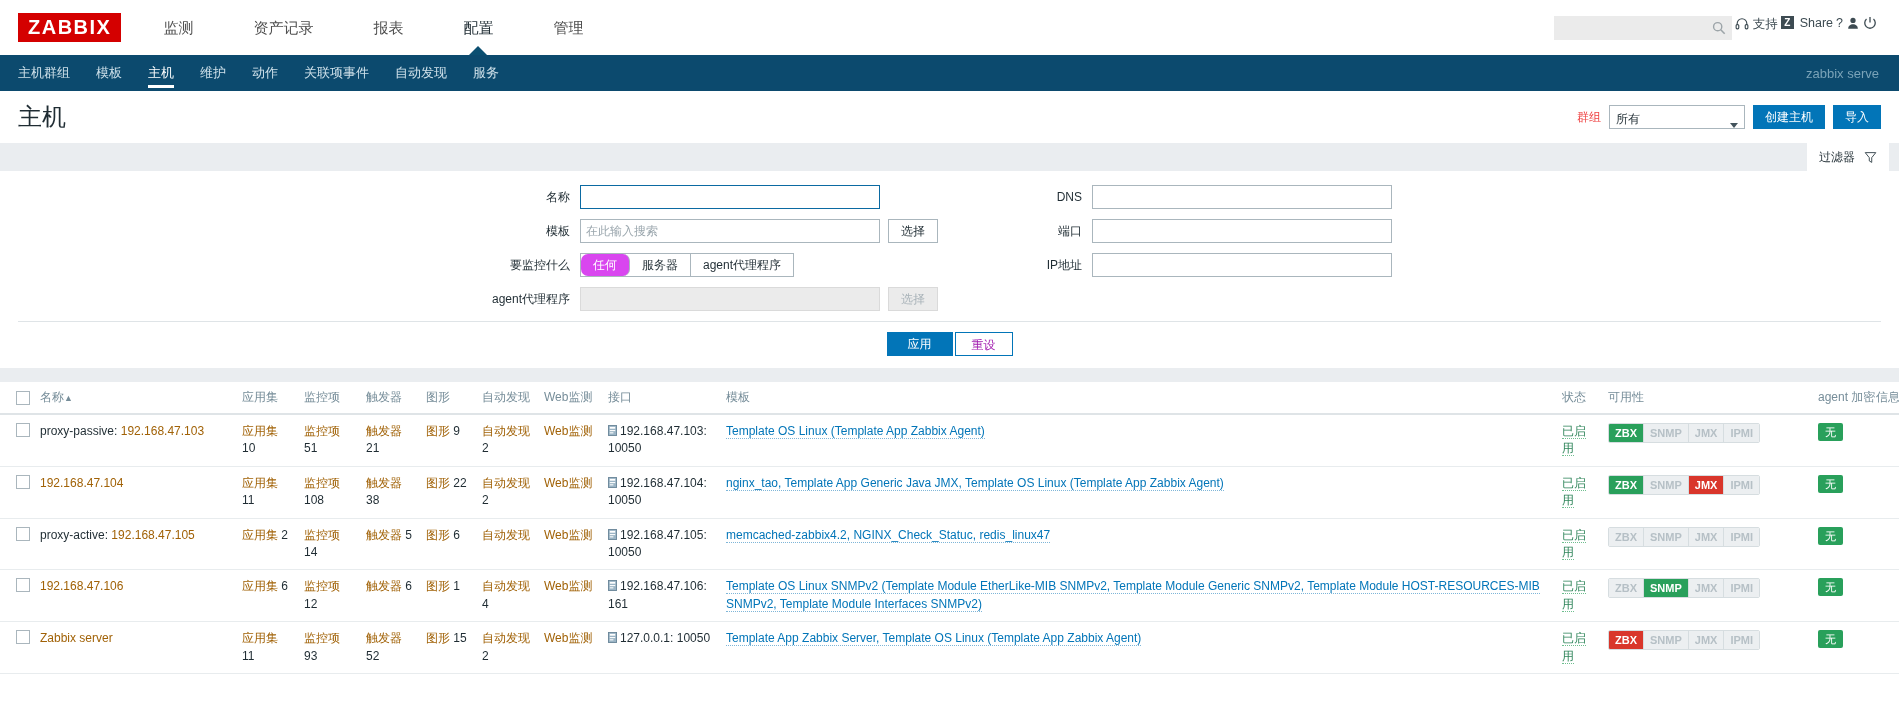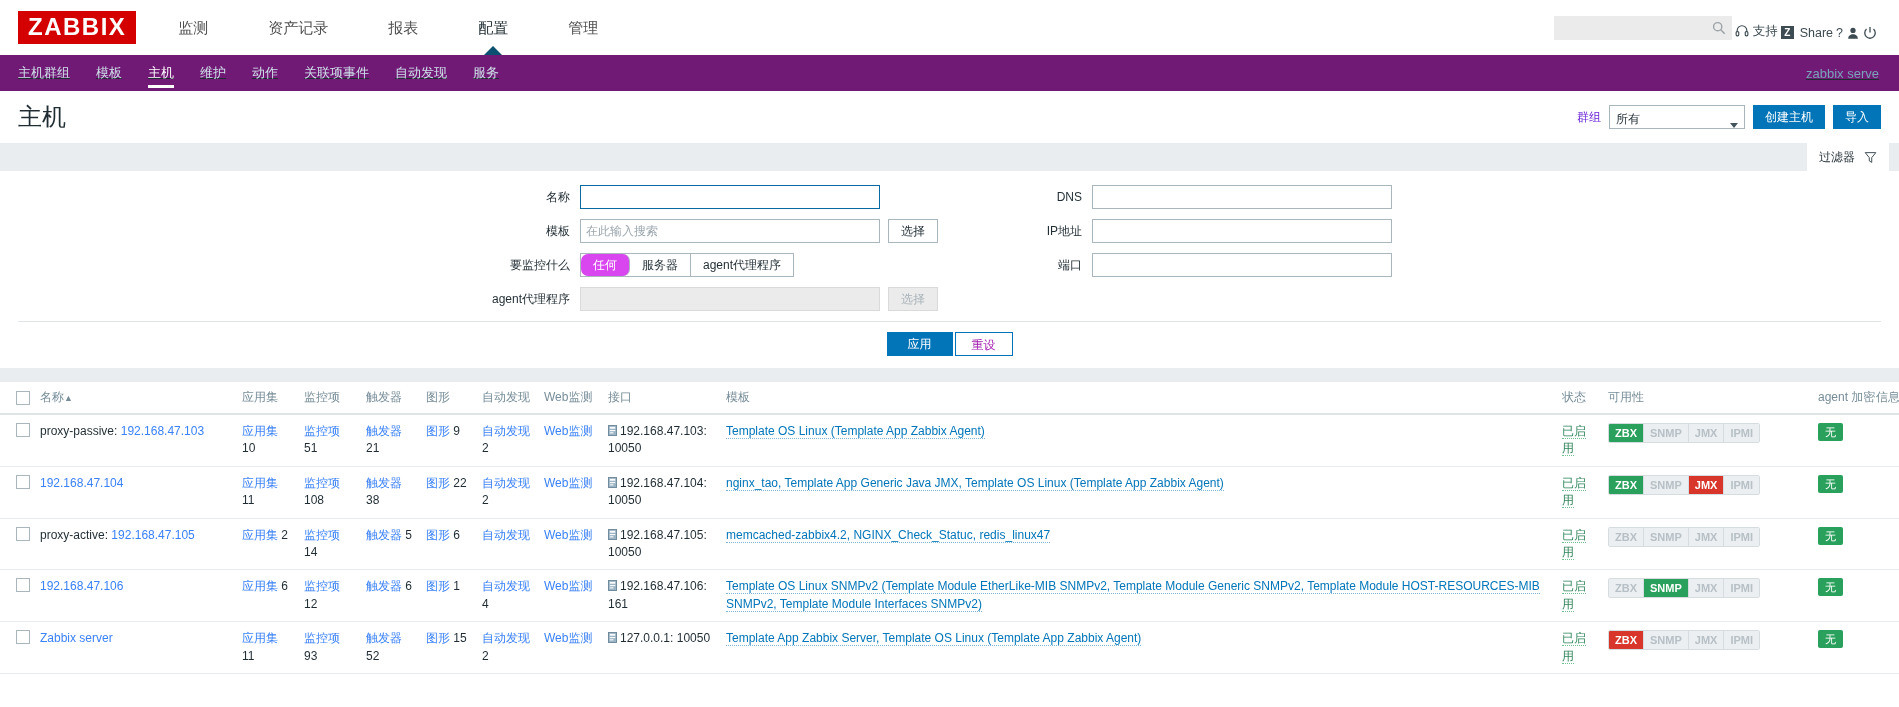--- a/index.html
+++ b/index.html
@@ -21,21 +21,21 @@
     display: flex;
     align-items: center;
     padding: 0 18px 0 18px;
     border-bottom: 0;
     position: relative;
   }
   .logo {
     background: #d40000;
     color: #fff;
     font-weight: bold;
-    font-size: 24px;
+    font-size: 20px;
     letter-spacing: 1.5px;
     padding: 4px 10px 5px 10px;
     line-height: 1;
     margin-right: 26px;
     font-family: "Liberation Sans", sans-serif;
   }
   .mainnav { display: flex; align-items: center; height: 55px; gap: 28px; }
   .mainnav a {
     color: #4f4f4f;
     text-decoration: none;
@@ -51,21 +51,21 @@
     left: 50%; bottom: 0;
     margin-left: -9px;
     width: 0; height: 0;
     border-left: 9px solid transparent;
     border-right: 9px solid transparent;
     border-bottom: 9px solid #0b4f71;
   }
   .topright {
     margin-left: auto;
     display: flex;
-    align-items: flex-end;
+    align-items: flex-start;
     gap: 3px;
     padding-right: 4px;
   }
   .gsearch {
     position: relative;
     width: 178px; height: 24px;
     background: #ebebeb;
     border: 1px solid #ebebeb;
   }
   .gsearch input {
@@ -93,27 +93,26 @@
     display: inline-block;
     background: #3d4b52; color: #fff;
     font-weight: bold; font-size: 10px;
     width: 13px; height: 13px;
     line-height: 13px; text-align: center;
     margin-right: 2px;
   }
 
   
   .subnav {
-    background: #701a75;
+    background: #0c4a6e;
     height: 30px;
     display: flex;
     align-items: center;
     padding: 18px 18px;
     position: relative;
-    text-decoration: underline;
   }
   .subnav a {
     color: #cfe1ea;
     text-decoration: none;
     font-size: 13px;
     margin-right: 26px;
     line-height: 30px;
     height: 30px;
     display: inline-block;
   }
@@ -142,21 +141,21 @@
     font-size: 24px;
     font-weight: normal;
     color: #1f2c33;
   }
   .hdr-right {
     margin-left: auto;
     display: flex;
     align-items: center;
     gap: 8px;
   }
-  .hdr-right .lbl { font-size: 12px; color: #6d28d9; }
+  .hdr-right .lbl { font-size: 12px; color: #ef4444; }
   .sel-box {
     height: 24px;
     min-width: 110px;
     border: 1px solid #aab6bd;
     background: #fff;
     display: flex; align-items: flex-end;
     padding: 0 6px;
     font-size: 12px;
     position: relative;
   }
@@ -318,21 +317,21 @@
     white-space: nowrap;
   }
   table.hosts td {
     padding: 8px 6px;
     border-bottom: 1px solid #e8ecee;
     vertical-align: top;
     color: #1f2c33;
     line-height: 1.45;
   }
   table.hosts th.c-chk, table.hosts td.c-chk { width: 34px; padding-left: 16px; }
-  a.lnk { color: #3b82f6; text-decoration: none; margin-top: 40px; }
+  a.lnk { color: #a16207; text-decoration: none; margin-top: 40px; }
   a.tlnk { color: #0275b8; text-decoration: none; border-bottom: 1px dotted #7fb6d8; }
   .hname { color: #1f2c33; }
   .chk {
     width: 14px; height: 14px;
     border: 1px solid #aab6bd;
     background: #fff;
     display: inline-block;
     vertical-align: top;
   }
   .sortarrow { font-size: 9px; color: #768d99; }
@@ -495,25 +494,25 @@
       <input class="finput w300 disabled" type="text" disabled="" value="" style="">
       <button class="btn-sel disabled" disabled="">选择</button>
     </div>
 
     <div class="right-col">
       <div class="rrow">
         <div class="rlabel">DNS</div>
         <input class="rinput" type="text" value="" style="">
       </div>
       <div class="rrow">
-        <div class="rlabel">IP地址</div>
+        <div class="rlabel">端口</div>
         <input class="rinput" type="text" value="" style="">
       </div>
       <div class="rrow">
-        <div class="rlabel">端口</div>
+        <div class="rlabel">IP地址</div>
         <input class="rinput" type="text" value="" style="">
       </div>
     </div>
 
     <div class="filteractions">
       <button class="btn-apply">应用</button>
       <button class="btn-reset">重设</button>
     </div>
   </div>
 

